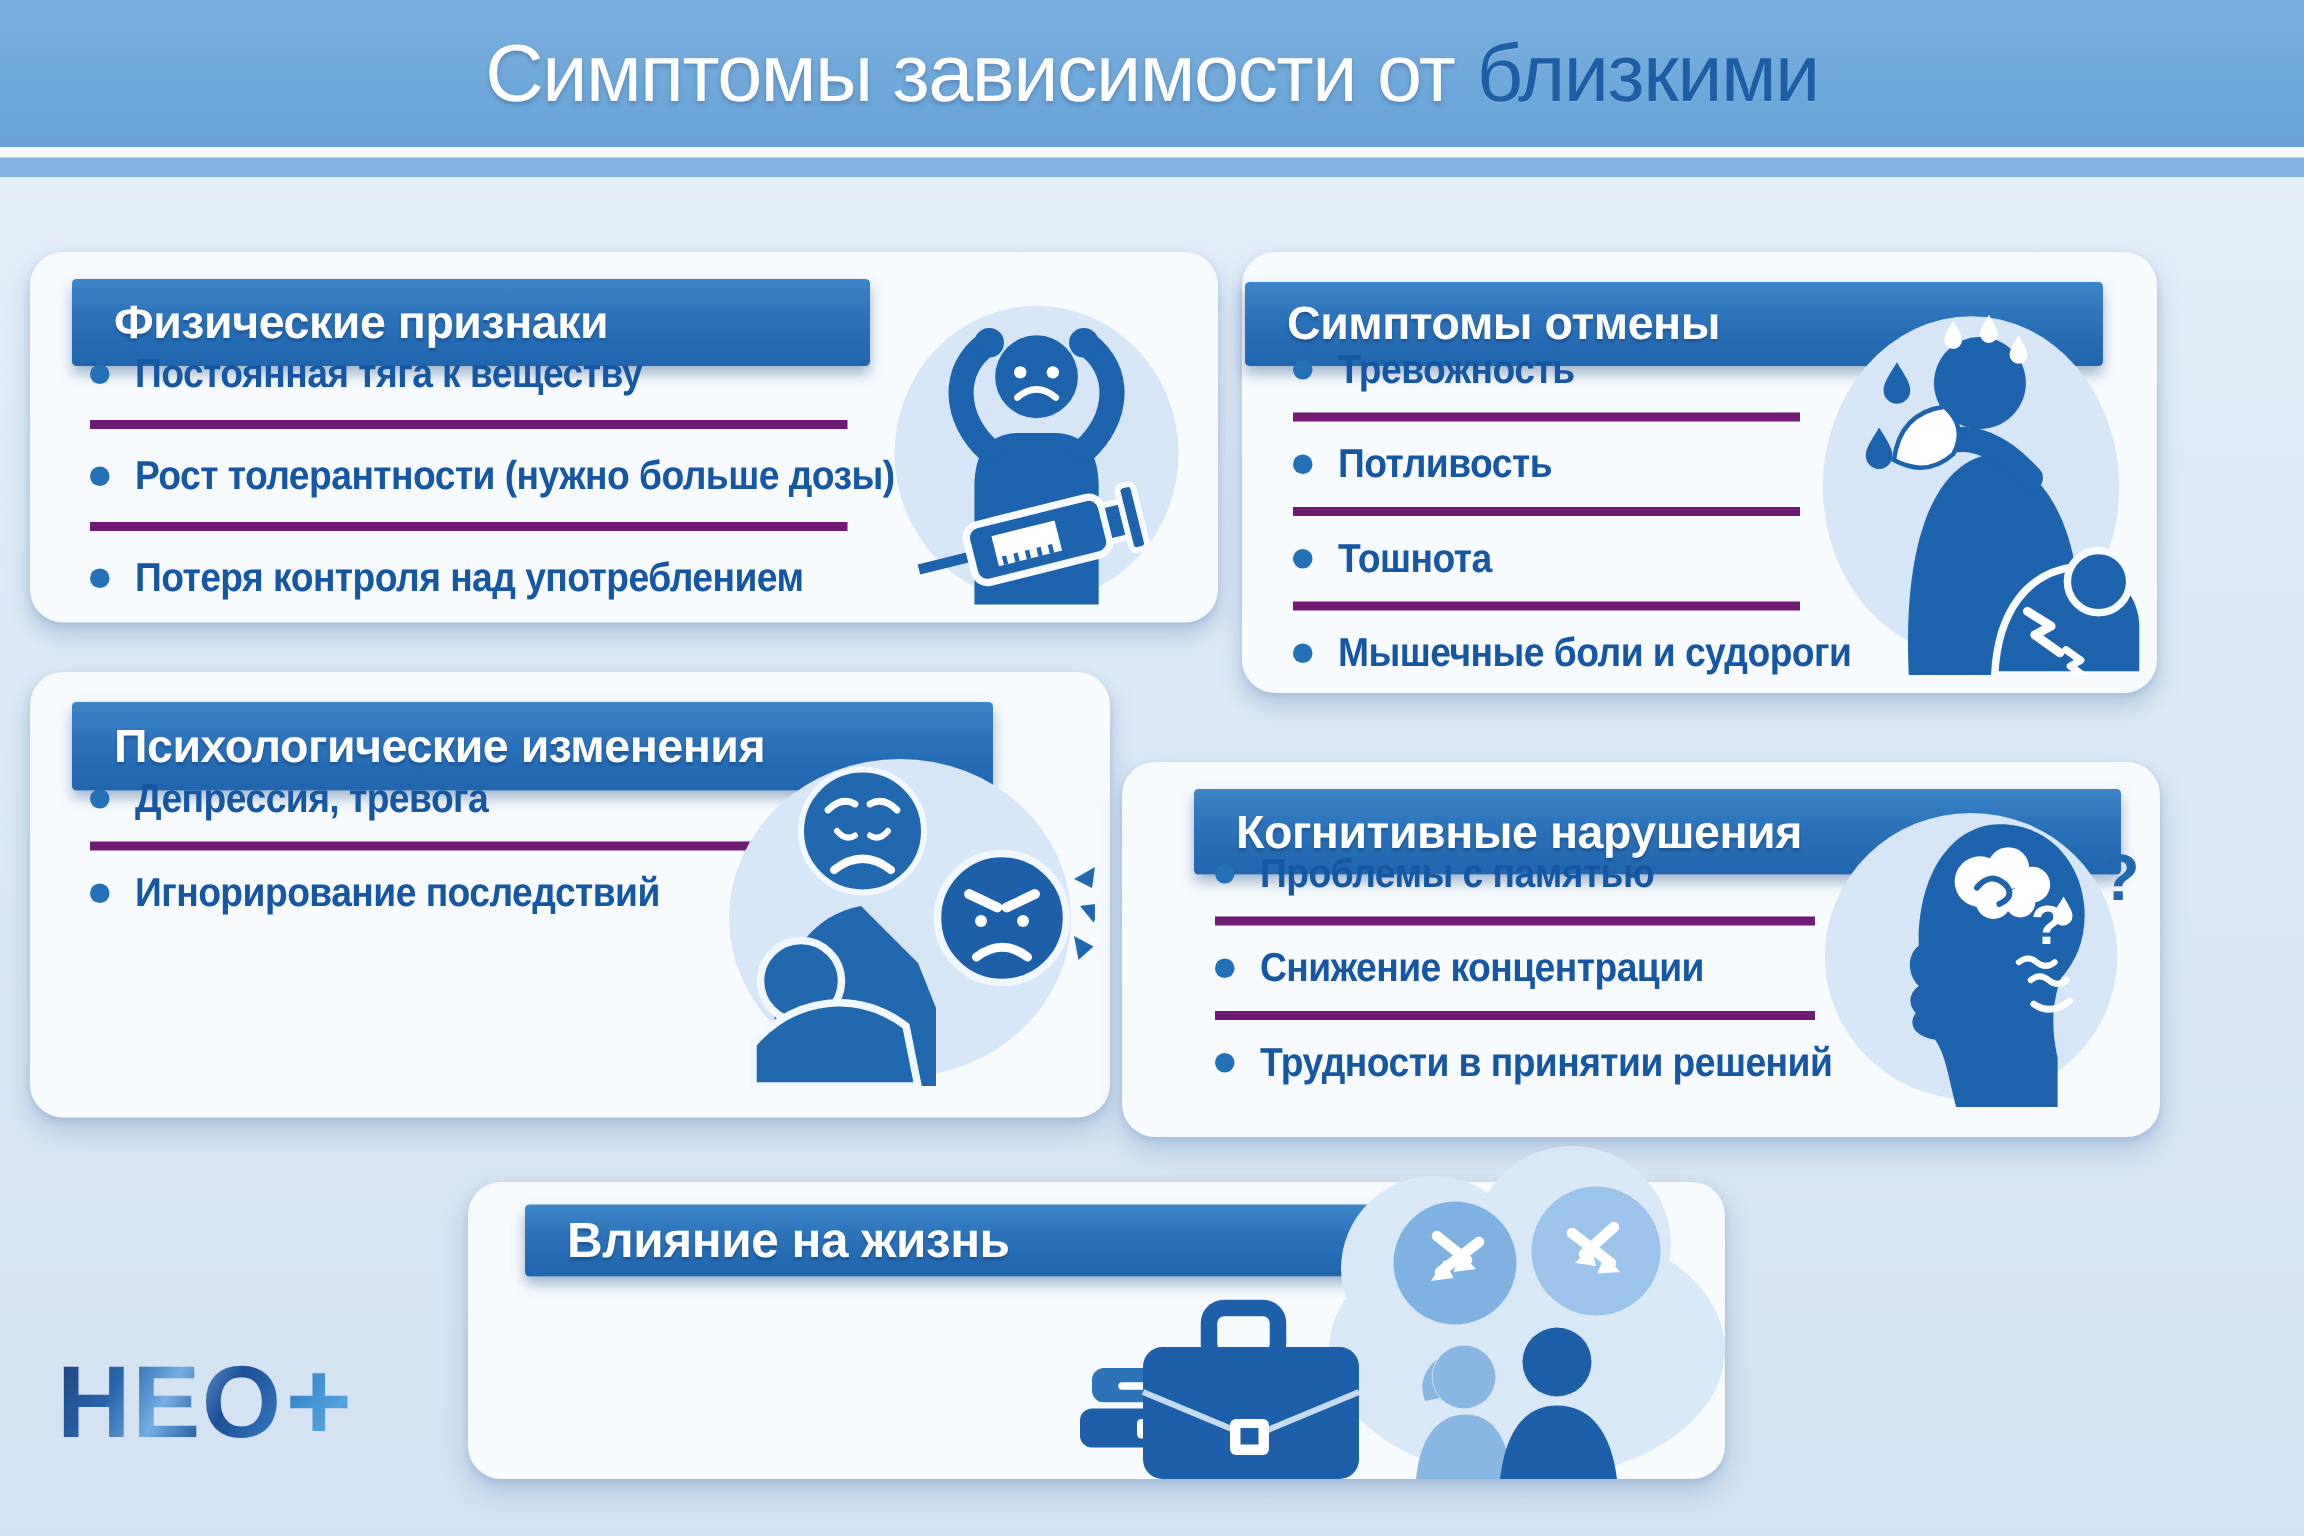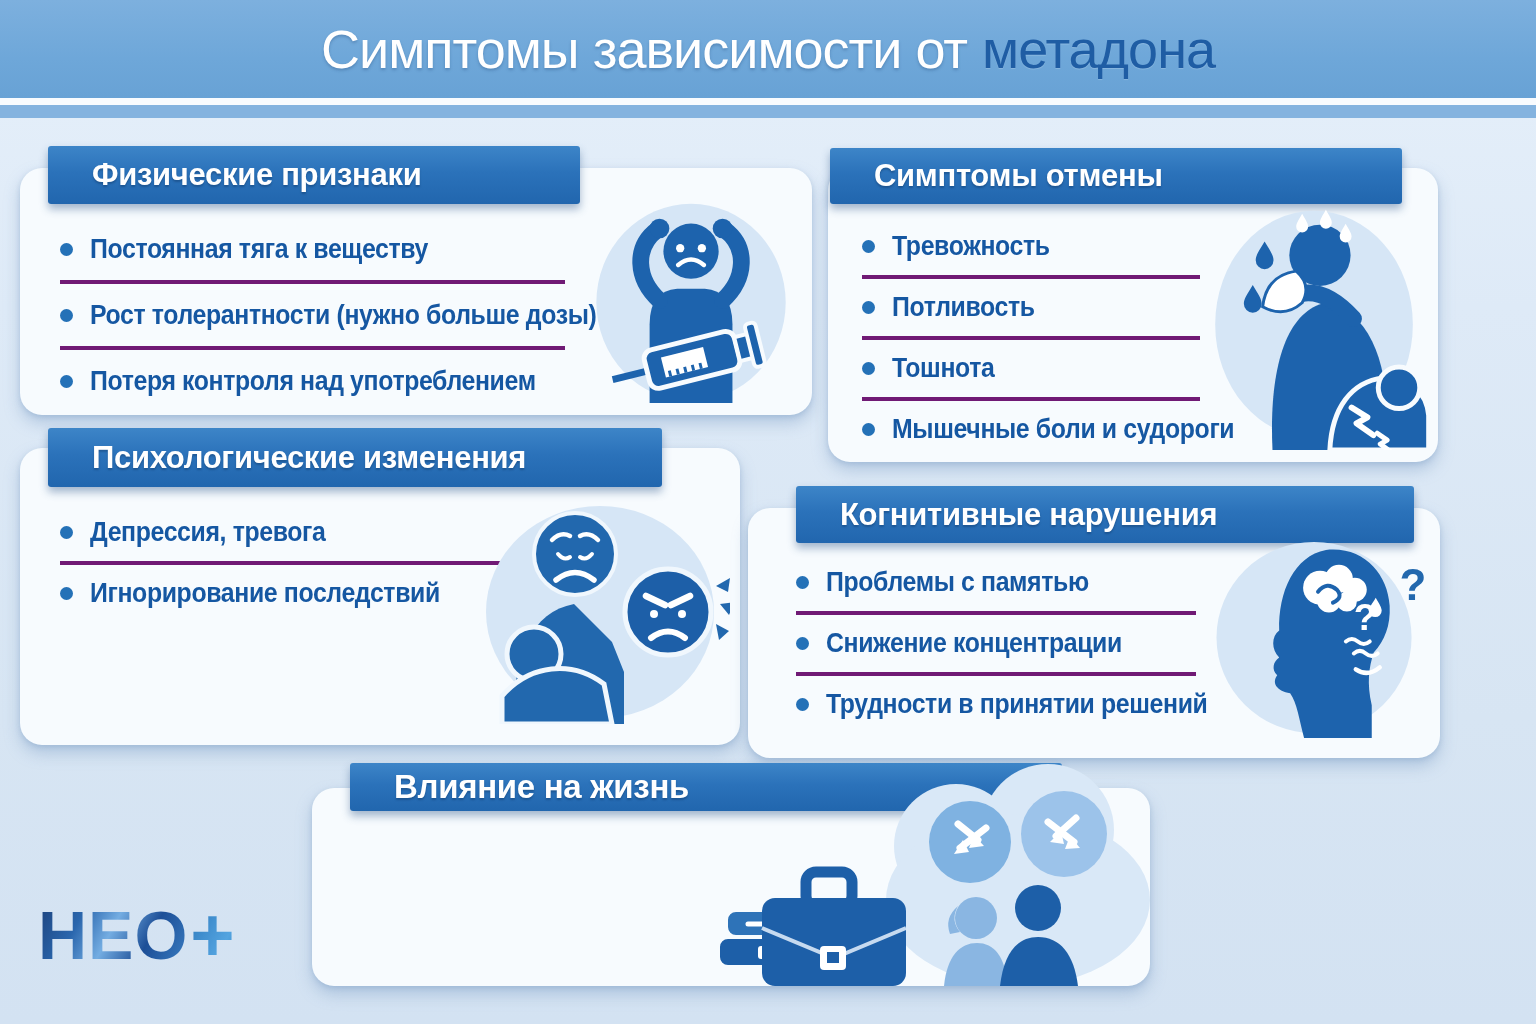--- a/index.html
+++ b/index.html
@@ -15,24 +15,24 @@
     align-items:center;justify-content:center;gap:15px;font-weight:normal;font-size:54px;
     letter-spacing:-1px;white-space:nowrap;}
   .title .t-main{color:#ffffff;text-shadow:0 2px 3px rgba(40,80,130,.35);}
   .title .t-hl{color:#1f5da4;text-shadow:0 1px 1px rgba(255,255,255,.2);}
 
   
   .card{position:absolute;background:#f7fbfe;border-radius:22px;
     box-shadow:0 8px 16px rgba(116,150,192,.40),0 2px 5px rgba(116,150,192,.28);}
   .pill{position:absolute;box-sizing:border-box;background:linear-gradient(180deg,#3d85c8 0%,#2b72ba 45%,#2166ae 100%);
     border-radius:3px;box-shadow:0 5px 9px rgba(55,95,145,.45);display:flex;align-items:center;
-    padding:0 44px;color:#fff;font-weight:bold;font-size:31px;letter-spacing:-0.3px;
-    text-shadow:0 2px 2px rgba(18,58,105,.45);white-space:nowrap;}
+    padding:0 28px;color:#fff;font-weight:bold;font-size:31px;letter-spacing:-0.3px;
+    text-shadow:0 2px 2px rgba(18,58,105,.45);white-space:nowrap;margin-top:40px;}
   .list{position:absolute;}
-  .row{display:flex;align-items:center;gap:17px;border-bottom:4px solid #701a75;}
+  .row{display:flex;align-items:center;gap:17px;border-bottom:6px solid #701a75;}
   .row:last-child{border-bottom:none;}
   .bullet{width:13px;height:13px;border-radius:50%;background:#2471b7;flex:0 0 auto;}
   .itext{font-weight:bold;font-size:27px;color:#1557a2;letter-spacing:-0.4px;white-space:nowrap;
     transform:scaleX(.92);transform-origin:left center;}
   .illus{position:absolute;}
 
   #card-physical{left:20px;top:168px;width:792px;height:247px;}
   #card-physical .pill{left:28px;top:-22px;width:532px;height:58px;}
   #card-physical .list{left:40px;top:50px;width:505px;}
   #card-physical .row{height:62px;}
@@ -45,21 +45,21 @@
   #card-withdrawal .illus{right:8px;top:30px;}
 
   #card-psych{left:20px;top:448px;width:720px;height:297px;}
   #card-psych .pill{left:28px;top:-20px;width:614px;height:59px;}
   #card-psych .list{left:40px;top:56px;width:520px;}
   #card-psych .row{height:57px;}
   #card-psych .illus{right:10px;top:44px;}
 
   #card-cognitive{left:748px;top:508px;width:692px;height:250px;}
   #card-cognitive .pill{left:48px;top:-22px;width:618px;height:57px;}
-  #card-cognitive .list{left:48px;top:46px;width:400px;}
+  #card-cognitive .list{left:62px;top:46px;width:400px;}
   #card-cognitive .row{height:57px;}
   #card-cognitive .illus{right:8px;top:26px;}
 
   #card-life{left:312px;top:788px;width:838px;height:198px;}
   #card-life .pill{left:38px;top:-25px;width:712px;height:48px;font-size:33px;}
   #card-life .list{left:36px;top:44px;width:548px;}
   #card-life .row{height:57px;}
   #card-life .illus{right:0px;top:-28px;}
 
   
@@ -73,21 +73,21 @@
     -webkit-background-clip:text;background-clip:text;color:transparent;}
 </style>
 </head>
 <body>
 
 <div class="band"></div>
 <div class="stripe-white"></div>
 <div class="stripe-blue"></div>
 <div class="title">
   <span class="t-main">Симптомы зависимости от</span>
-  <span class="t-hl">метадона</span>
+  <span class="t-hl">близкими</span>
 </div>
 
 <div class="card" id="card-physical">
   <div class="pill">
     <span>Физические признаки</span>
   </div>
   <div class="list">
     <div class="row">
       <span class="bullet"></span>
       <span class="itext">Постоянная тяга к веществу</span>

